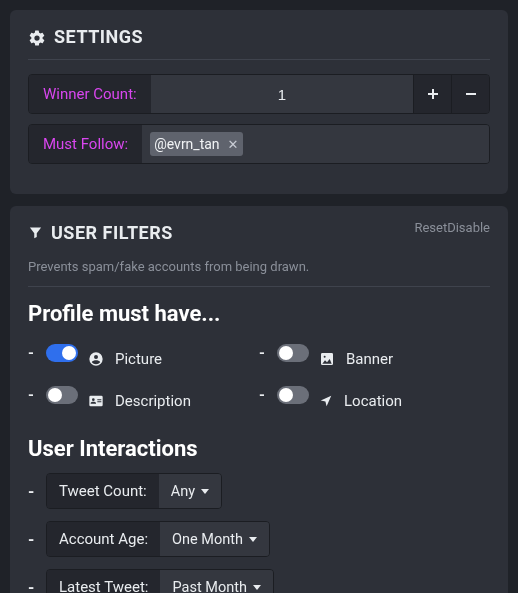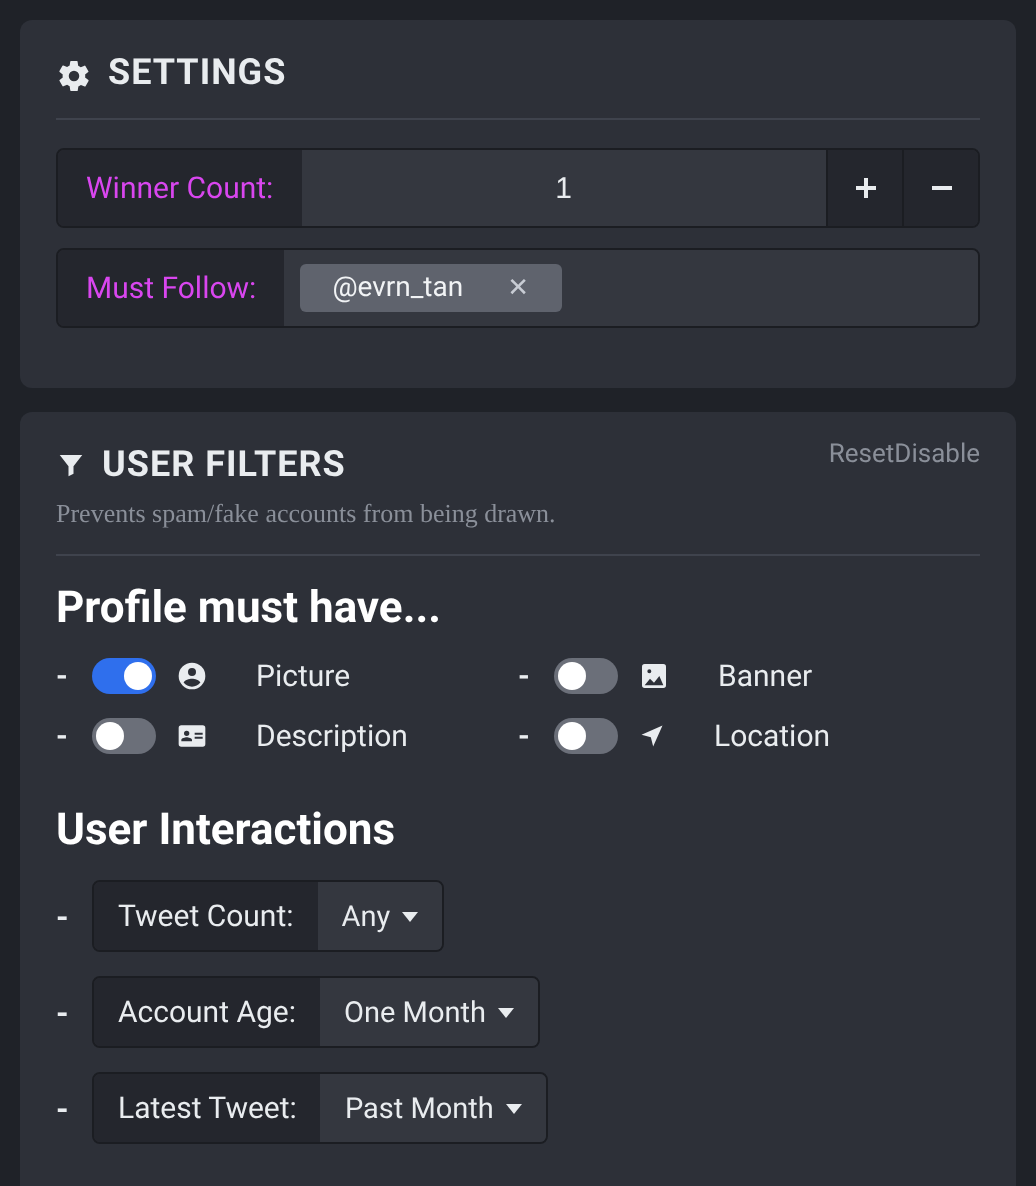--- a/index.html
+++ b/index.html
@@ -27,22 +27,21 @@
     position: relative;
   }
   .panel-title {
     font-size: 18px;
     font-weight: 700;
     letter-spacing: 0.5px;
   }
   .panel-subtitle {
     color: #8a8f99;
     font-size: 13px;
-    margin-top: 6px;
-    font-family: Liberation Serif, serif;
+    margin-top: 16px;
   }
   .header-actions {
     position: absolute;
     right: 0;
     top: -2px;
     display: flex;
     gap: 0;
     font-size: 13px;
     color: #8a8f99;
   }
@@ -94,25 +93,25 @@
     justify-content: center;
     border-left: 1px solid #1b1d22;
     cursor: pointer;
     font-size: 16px;
     font-weight: 700;
   }
   .tag {
     background: #5f636d;
     color: #f1f3f5;
     font-size: 14px;
-    padding: 4px 16px;
+    padding: 4px 4px;
     border-radius: 3px;
     display: inline-flex;
     align-items: center;
-    gap: 22px;
+    gap: 8px;
   }
   .tag-remove { color: #c8ccd4; font-size: 13px; cursor: pointer; }
   .section-title {
     font-size: 22px;
     font-weight: 700;
     margin: 14px 0 12px;
     color: #fff;
   }
   .filter-grid {
     display: flex;
@@ -139,21 +138,21 @@
   .toggle-knob {
     position: absolute;
     width: 14px;
     height: 14px;
     border-radius: 50%;
     background: #fff;
     top: 2px;
   }
   .toggle.off .toggle-knob { left: 2px; }
   .toggle.on .toggle-knob { right: 2px; }
-  .filter-label { display: inline-flex; align-items: center; gap: 24px; }
+  .filter-label { display: inline-flex; align-items: center; gap: 11px; margin-top: 12px; }
   .interaction-row {
     display: flex;
     align-items: center;
     gap: 10px;
     margin-bottom: 12px;
   }
   .ig-small {
     display: inline-flex;
     border: 1px solid #1b1d22;
     border-radius: 4px;

